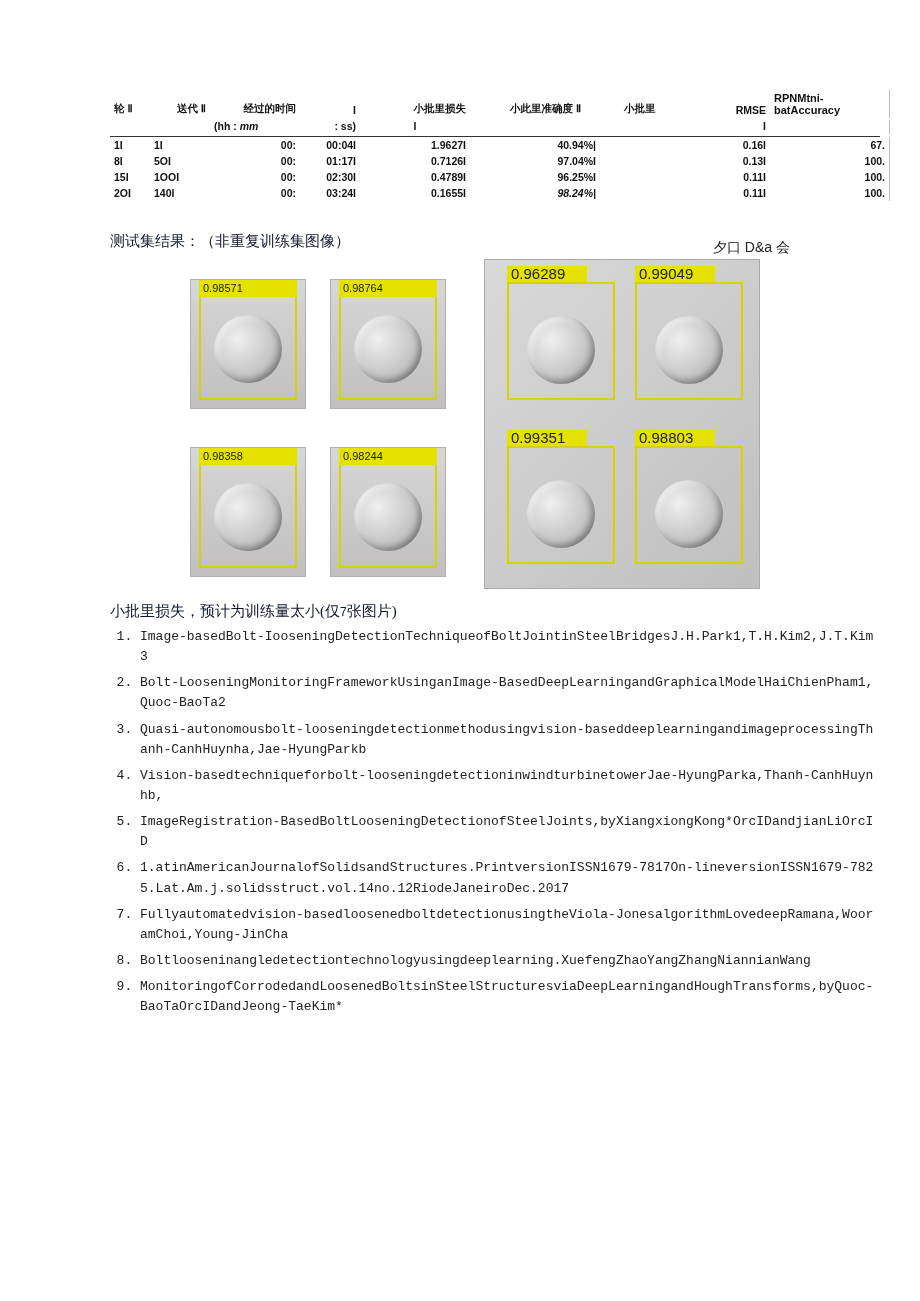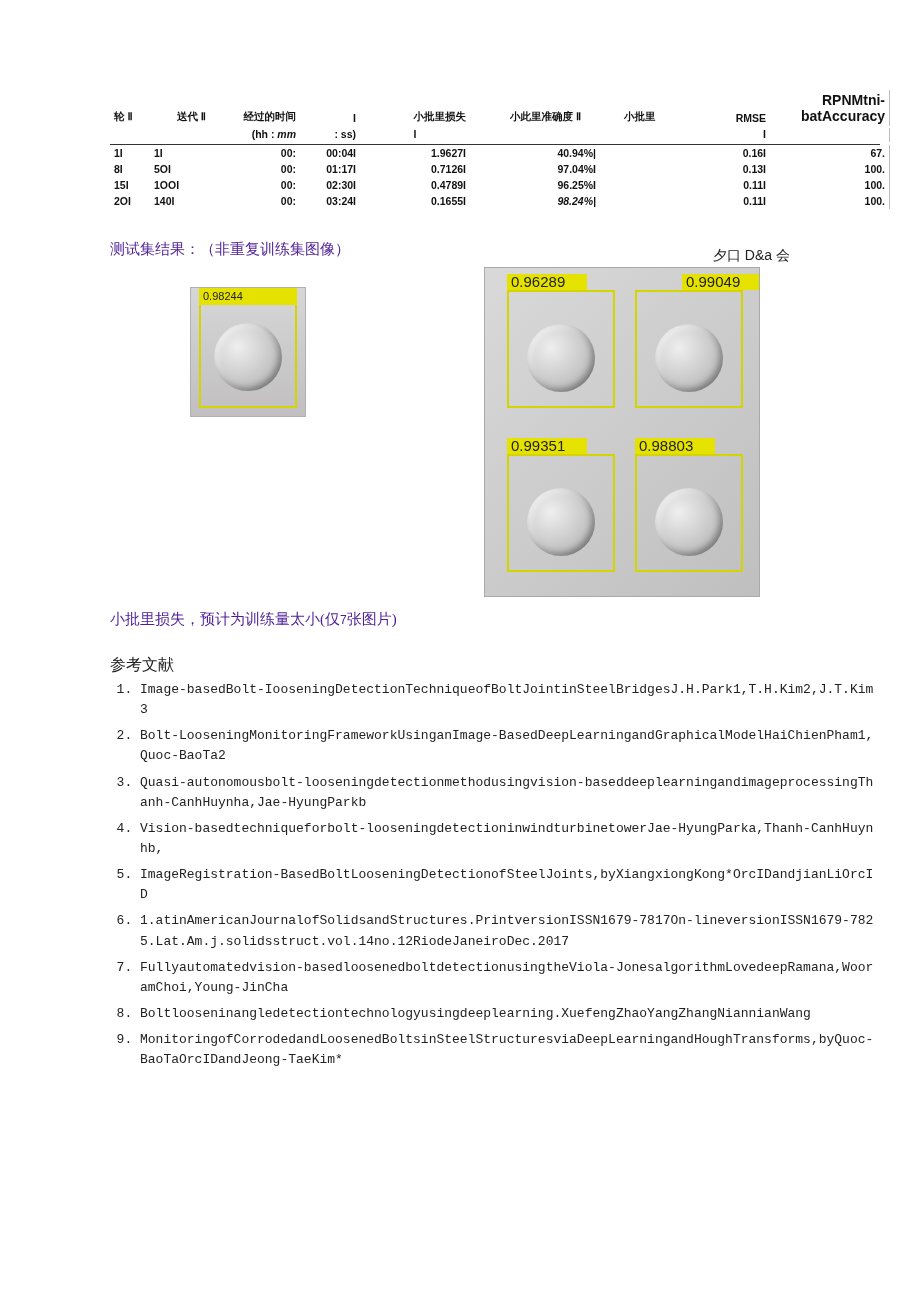--- a/index.html
+++ b/index.html
@@ -39,21 +39,21 @@
   .ttable .row > div { padding: 2px 4px; }
   .ttable .c3, .ttable .c4, .ttable .c5, .ttable .c6, .ttable .c7, .ttable .c8, .ttable .c9 { text-align: right; }
   .ttable .c6 { padding-right: 24px !important; }
   .ttable .c9 { border-right: 1px solid #bbb; }
   .ttable .c5it { font-style: italic; font-weight: 700; }
 
   
   .para {
     font-size: 15px;
     font-family: "SimSun", serif;
-    color: #4c1d95;
+    color: #0f172a;
     margin-top: 28px;
     line-height: 1.6;
   }
   
   .detwrap {
     margin-top: 6px;
     display: flex;
     gap: 14px;
   }
   .leftcol { width: 280px; display: flex; flex-direction: column; gap: 38px; margin-top:20px; }
@@ -140,26 +140,26 @@
   <div class="ttable">
     <div class="hdr">
       <div class="c1" style="text-align:left">轮 Ⅱ</div>
       <div class="c2" style="text-align:right">送代 Ⅱ</div>
       <div class="c3" style="text-align:right">经过的时间</div>
       <div class="c4">I</div>
       <div class="c5">小批里损失</div>
       <div class="c6" style="text-align:left;padding-left:40px">小此里准确度 Ⅱ</div>
       <div class="c7" style="text-align:left">小批里</div>
       <div class="c8" style="text-align:right">RMSE</div>
-      <div class="c9" style="text-align:right;font-size:14px">RPNMtni-batAccuracy</div>
+      <div class="c9" style="text-align:left;font-size:11px">RPNMtni-batAccuracy</div>
     </div>
     <div class="sub">
       <div></div>
         <div></div>
-      <div class="c3" style="text-align:right">
+      <div class="c3" style="text-align:left">
         <span>(hh :</span> <span class="em" style="font-style:italic">mm</span>
       </div>
       <div class="c4">: ss)</div>
       <div class="c5" style="text-align:center">I</div>
       <div class="c6"></div>
         <div class="c7"></div>
       <div class="c8" style="text-align:right">I</div>
       <div class="c9"></div>
     </div>
     <div id="tbody">
@@ -212,56 +212,75 @@
 
   <div class="para">测试集结果：（非重复训练集图像）</div>
 
   <div style="position:relative;width:600px;margin-left:80px;">
     <div class="topoverlay">夕口 D&amp;a 会</div>
     <div class="detwrap">
       <div class="leftcol" id="leftcol">
           <div class="leftrow">
             <div class="bolt-sm">
               <div class="bbox"></div>
+              <div class="lbl">0.98571</div>
+              <div class="hex"></div>
+              <div class="nut"></div>
+            </div>
+            <div class="bolt-sm">
+              <div class="bbox"></div>
+              <div class="lbl">0.98764</div>
+              <div class="hex"></div>
+              <div class="nut"></div>
+            </div>
+          </div>
+          <div class="leftrow">
+            <div class="bolt-sm">
+              <div class="bbox"></div>
+              <div class="lbl">0.98358</div>
+              <div class="hex"></div>
+              <div class="nut"></div>
+            </div>
+            <div class="bolt-sm">
+              <div class="bbox"></div>
               <div class="lbl">0.98244</div>
               <div class="hex"></div>
               <div class="nut"></div>
             </div>
           </div>
         </div>
       <div class="rightimg" id="rightimg">
           <div class="bbox2" style="left: 22px; top: 22px;">
             <div class="hex" style="left:50%;top:58%"></div>
             <div class="nut" style="left:50%;top:58%"></div>
           </div>
           <div class="lbl2" style="left: 22px; top: 6px; width: 80px;">0.96289</div>
           <div class="bbox2" style="left: 150px; top: 22px;">
             <div class="hex" style="left:50%;top:58%"></div>
             <div class="nut" style="left:50%;top:58%"></div>
           </div>
-          <div class="lbl2" style="left: 150px; top: 6px; width: 80px; margin-left: 47px;">0.99049</div>
+          <div class="lbl2" style="left: 150px; top: 6px; width: 80px;">0.99049</div>
           <div class="bbox2" style="left: 22px; top: 186px;">
             <div class="hex" style="left:50%;top:58%"></div>
             <div class="nut" style="left:50%;top:58%"></div>
           </div>
           <div class="lbl2" style="left: 22px; top: 170px; width: 80px;">0.99351</div>
           <div class="bbox2" style="left: 150px; top: 186px;">
             <div class="hex" style="left:50%;top:58%"></div>
             <div class="nut" style="left:50%;top:58%"></div>
           </div>
           <div class="lbl2" style="left: 150px; top: 170px; width: 80px;">0.98803</div>
         </div>
     </div>
   </div>
 
   <div class="para" style="margin-top:10px">
     <span>小批里损失，预计为训练量太小(仅</span><span style="font-family:Arial;font-size:12px">7</span><span>张图片)</span>
   </div>
 
-  <div class="sec-title">参考文献</div>
   <ol class="refs" id="reflist">
       <li>Image-basedBolt-IooseningDetectionTechniqueofBoltJointinSteelBridgesJ.H.Park1,T.H.Kim2,J.T.Kim3</li>
       <li>Bolt-LooseningMonitoringFrameworkUsinganImage-BasedDeepLearningandGraphicalModelHaiChienPham1,Quoc-BaoTa2</li>
       <li>Quasi-autonomousbolt-looseningdetectionmethodusingvision-baseddeeplearningandimageprocessingThanh-CanhHuynha,Jae-HyungParkb</li>
       <li>Vision-basedtechniqueforbolt-looseningdetectioninwindturbinetowerJae-HyungParka,Thanh-CanhHuynhb,</li>
       <li>ImageRegistration-BasedBoltLooseningDetectionofSteelJoints,byXiangxiongKong*OrcIDandjianLiOrcID</li>
       <li>1.atinAmericanJournalofSolidsandStructures.PrintversionISSN1679-7817On-lineversionISSN1679-7825.Lat.Am.j.solidsstruct.vol.14no.12RiodeJaneiroDec.2017</li>
       <li>Fullyautomatedvision-basedloosenedboltdetectionusingtheViola-JonesalgorithmLovedeepRamana,WooramChoi,Young-JinCha</li>
       <li>Boltlooseninangledetectiontechnologyusingdeeplearning.XuefengZhaoYangZhangNiannianWang</li>
       <li>MonitoringofCorrodedandLoosenedBoltsinSteelStructuresviaDeepLearningandHoughTransforms,byQuoc-BaoTaOrcIDandJeong-TaeKim*</li>

